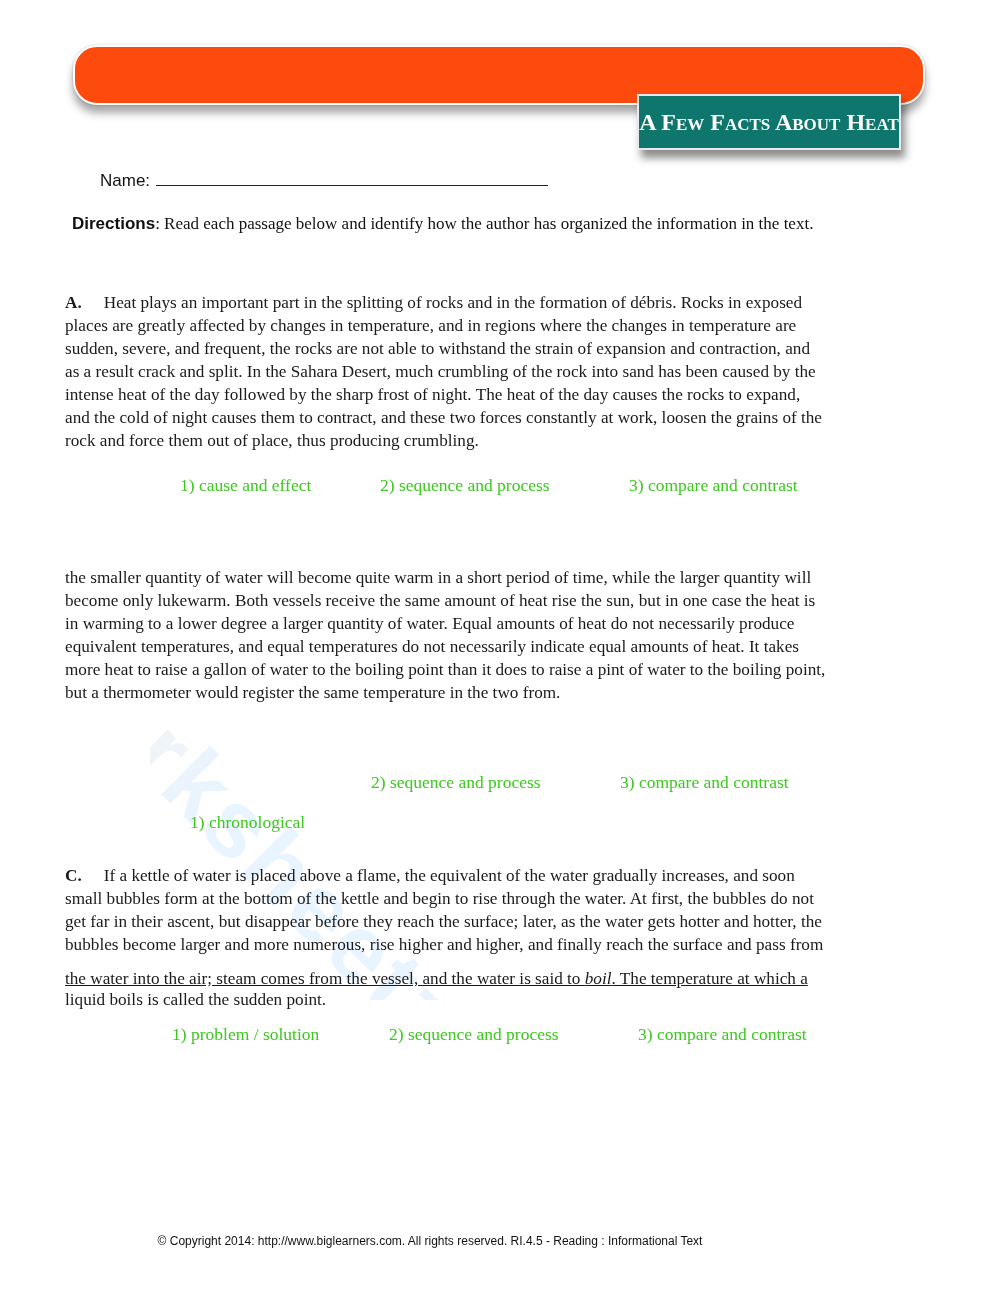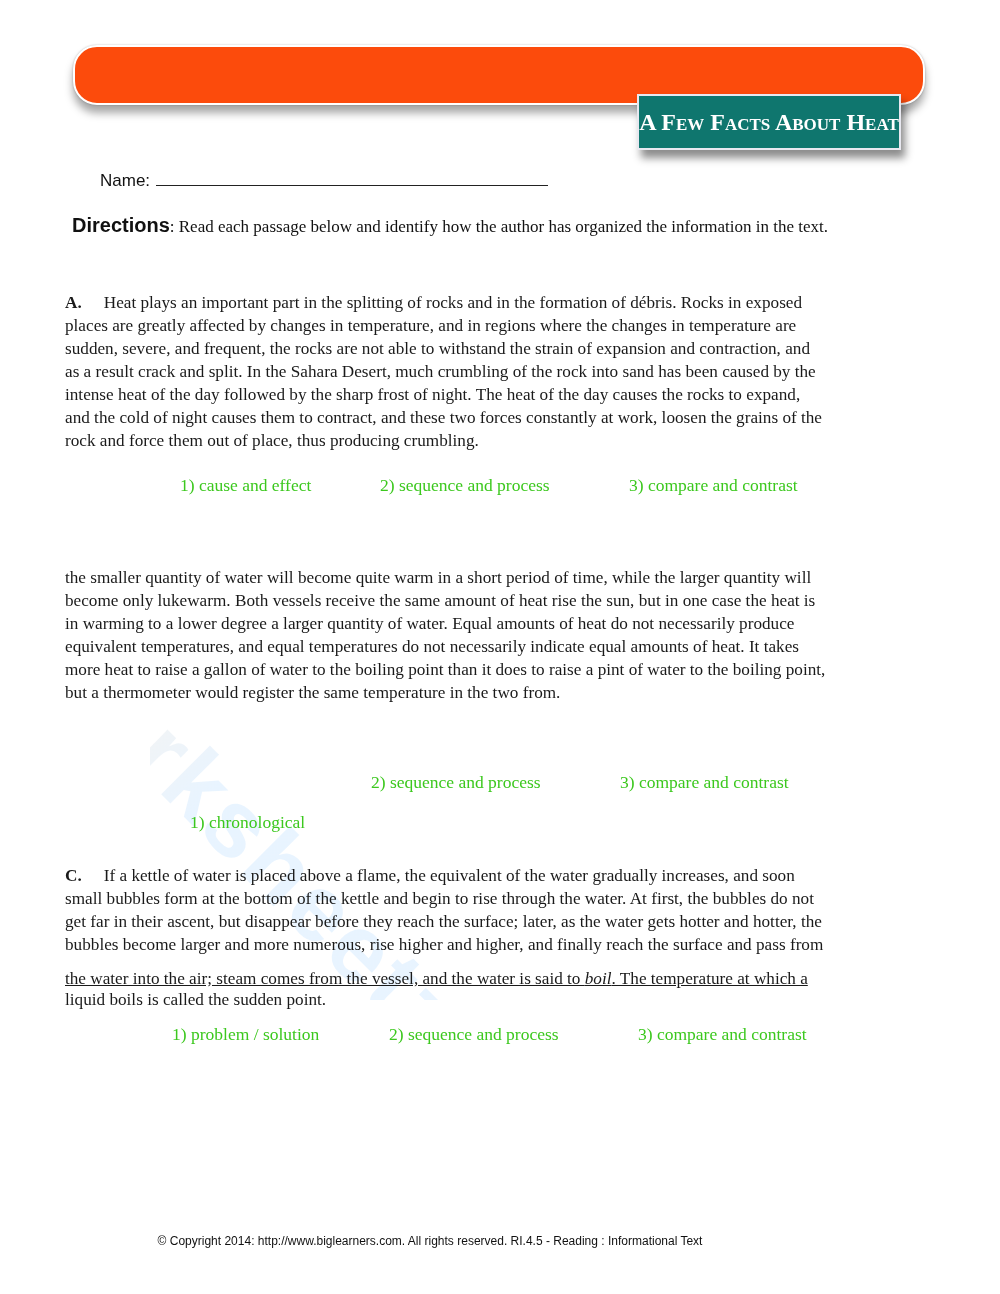--- a/index.html
+++ b/index.html
@@ -27,21 +27,21 @@
   .name-line {
     position: absolute; left: 100px; top: 160px;
     font-family: "Liberation Sans", sans-serif; font-size: 17px; color: #111; margin-top: 8px;
   }
   .name-blank { display: inline-block; width: 392px; border-bottom: 1px solid #222; height: 17px; vertical-align: baseline; margin-left: 6px; }
 
   .directions {
     position: absolute; left: 72px; top: 214px; width: 880px;
     font-family: "Liberation Serif", serif; font-size: 17px; color: #111; white-space: nowrap;
   }
-  .directions-label { font-family: "Liberation Sans", sans-serif; font-weight: bold; font-size: 20px; }
+  .directions-label { font-family: "Liberation Sans", sans-serif; font-weight: bold; font-size: 17px; }
 
   .passage {
     position: absolute; left: 65px; width: 866px;
     font-family: "Liberation Serif", serif; font-size: 17.2px; line-height: 23px; color: #1a1a1a;
     text-align: left;
   }
   .passage .letter { font-weight: bold; margin-right: 22px; }
   .passage .line { display: block; white-space: nowrap; }
   .passage .line.gap { margin-top: 11px; text-decoration: underline; }
   .passage .line.tight { line-height: 19px; }

